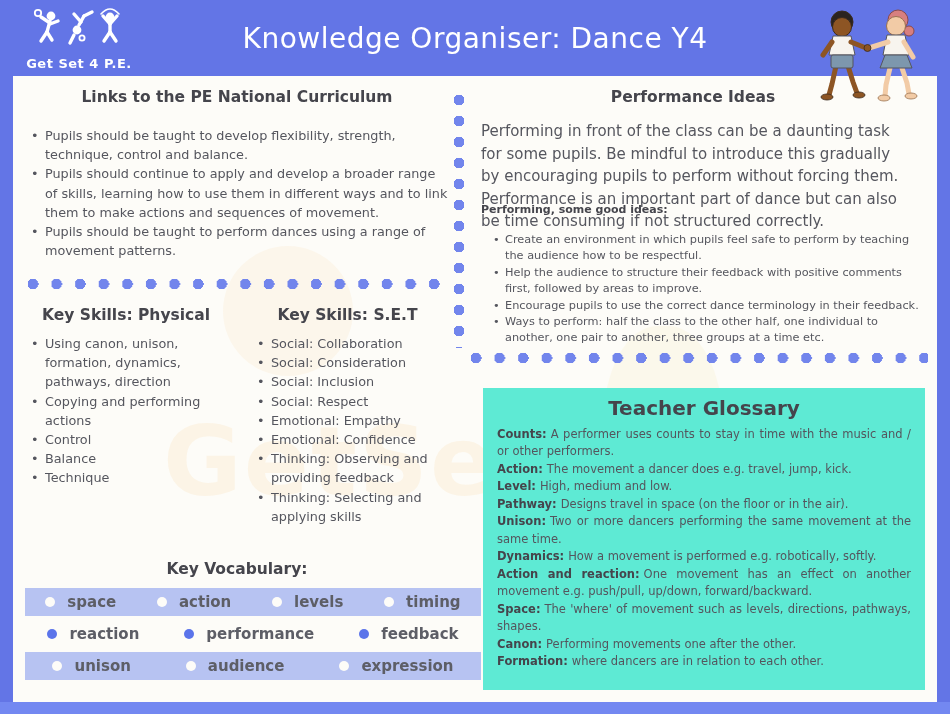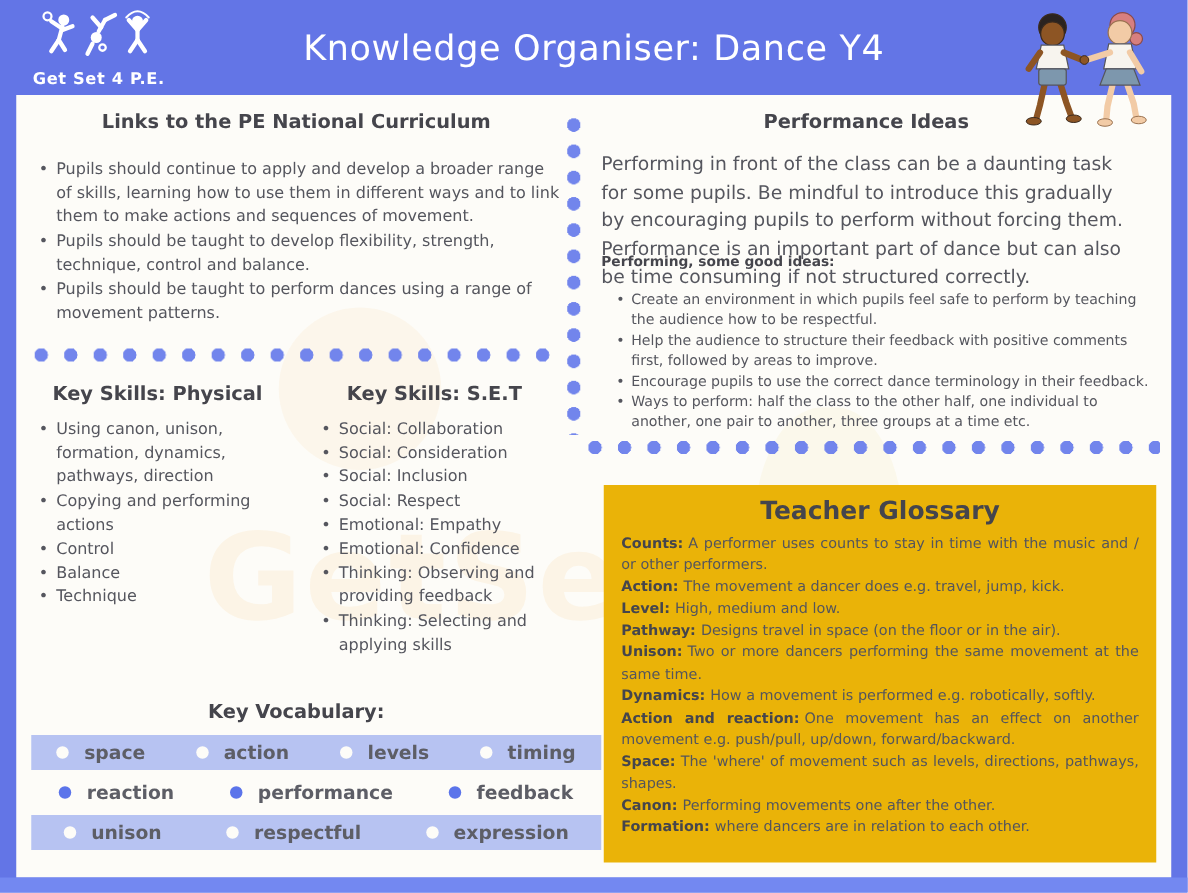--- a/index.html
+++ b/index.html
@@ -67,21 +67,21 @@
   .perf-title { position:absolute; left:455px; top:12px; width:450px; }
   .perf-intro { position:absolute; left:468px; top:44px; width:428px;
     font-size:15px; line-height:1.5; }
   .perf-sub { position:absolute; left:468px; top:127px; width:420px;
     font-size:11px; font-weight:bold; color:#45454c; }
   .perf-list { position:absolute; left:478px; top:156px; width:438px; }
   .perf-list li { font-size:11.3px; line-height:1.45; padding-left:14px; }
   .perf-list li::before { left:2px; }
   
   .glossary { position:absolute; left:470px; top:312px; width:442px; height:302px;
-    background:#eab308; padding:8px 14px 6px 14px; }
+    background:#5eead4; padding:8px 14px 6px 14px; }
   .glossary-title { font-size:20px; font-weight:bold; color:#45454c; text-align:center;
     margin-bottom:6px; }
   .g-line { font-size:11.5px; line-height:1.52; text-align:justify; color:#54555d; }
   .g-line b { color:#45454c; margin-right:4px; }
 </style>
 </head>
 <body>
 
 <div class="header">
   <div class="logo">
@@ -157,22 +157,22 @@
   <div class="watermark2"></div>
   <div class="watermark3"></div>
 
   <div class="dots-h dots-left"></div>
   <div class="dots-h dots-right"></div>
   <div class="dots-v dots-center"></div>
 
   <div class="h1 curr-title">Links to the PE National Curriculum</div>
   <ul class="blist curr-list">
 
-  <li>Pupils should continue to apply and develop a broader range of skills, learning how to use them in different ways and to link them to make actions and sequences of movement.</li>
-      <li>Pupils should be taught to develop flexibility, strength, technique, control and balance.</li>
+  <li>Pupils should be taught to develop flexibility, strength, technique, control and balance.</li>
+      <li>Pupils should continue to apply and develop a broader range of skills, learning how to use them in different ways and to link them to make actions and sequences of movement.</li>
       <li>Pupils should be taught to perform dances using a range of movement patterns.</li>
     </ul>
 
   <div class="h1 ks-phys-title">Key Skills: Physical</div>
   <ul class="blist ks-phys-list">
 
   <li>Using canon, unison, formation, dynamics, pathways, direction</li>
       <li>Copying and performing actions</li>
       <li>Control</li>
       <li>Balance</li>
@@ -228,21 +228,21 @@
       </span>
     </div>
   <div class="vocab-row vocab-row3 band">
 
   <span class="vword">
         <span class="vdot"></span>
         <span>unison</span>
       </span>
       <span class="vword">
         <span class="vdot"></span>
-        <span>respectful</span>
+        <span>audience</span>
       </span>
       <span class="vword">
         <span class="vdot"></span>
         <span>expression</span>
       </span>
     </div>
 
   <div class="h1 perf-title">Performance Ideas</div>
   <div class="perf-intro">Performing in front of the class can be a daunting task for some pupils. Be mindful to introduce this gradually by encouraging pupils to perform without forcing them. Performance is an important part of dance but can also be time consuming if not structured correctly.</div>
   <div class="perf-sub">Performing, some good ideas:</div>

